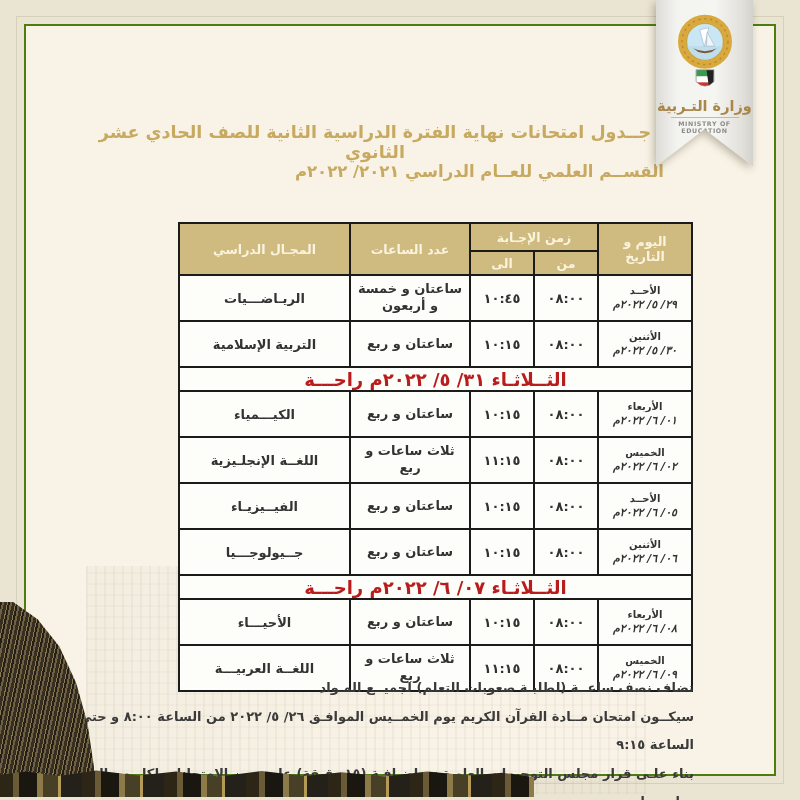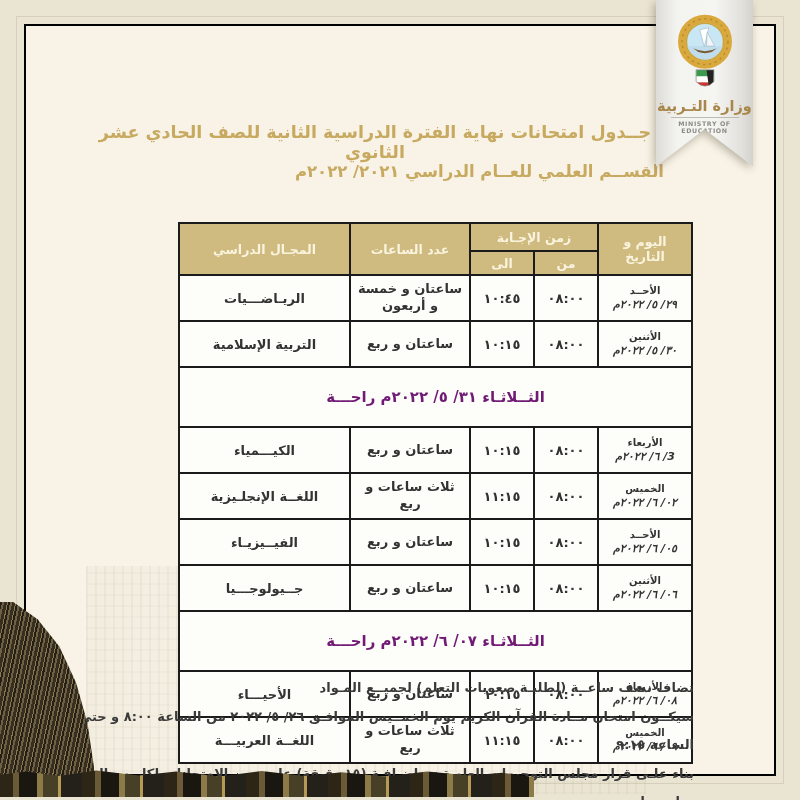--- a/index.html
+++ b/index.html
@@ -7,21 +7,21 @@
     width:800px;height:800px;position:relative;overflow:hidden;
     background:#eae4d2;
     font-family:"DejaVu Sans",sans-serif;
   }
   .page{position:absolute;inset:0;}
   
   .frame-outline{
     position:absolute;inset:16px;border:1px solid #d6cfba;pointer-events:none;
   }
   .content-panel{
-    position:absolute;inset:24px;background:#f8f3e6;border:2px solid #000000;
+    position:absolute;inset:24px;background:#f8f3e6;border:2px solid #4d7c0f;
   }
   
   .building-watermark{
     position:absolute;left:60px;top:540px;width:560px;height:228px;
     background:
       repeating-linear-gradient(90deg, rgba(110,100,80,.10) 0 2px, transparent 2px 9px),
       repeating-linear-gradient(0deg, rgba(110,100,80,.06) 0 2px, transparent 2px 11px),
       linear-gradient(100deg, rgba(150,140,115,.10), rgba(150,140,115,0) 60%);
     opacity:.55;pointer-events:none;
   }
@@ -79,21 +79,21 @@
   }
   .exam-table thead tr.h1 th{height:22px;}
   .exam-table thead tr.h2 th{height:18px;}
   .exam-table td{font-size:13px;height:40px;}
   .day-name{font-size:10px;line-height:1.25;}
   .exam-date{font-size:11px;line-height:1.2;font-style:italic;}
   .time-cell{font-size:13px;}
   .subject-cell{white-space:nowrap;font-size:13px;}
   .hours-cell{font-size:13px;line-height:1.3;margin-left:8px;}
   td.rest-cell{
-    height:22px;font-size:15px;background:#fdfdf9;color:#701a75;padding:18px;
+    height:22px;font-size:18px;background:#fdfdf9;color:#b91c1c;padding:0;
   }
 
   
   .notes-section{
     position:absolute;right:80px;width:628px;top:648px;direction:rtl;text-align:right;
     color:#3a3a3a;font-size:13px;font-weight:bold;line-height:28.5px;
   }
 </style>
 </head>
 <body>
@@ -150,21 +150,21 @@
               <td class="time-cell">١٠:١٥</td>
               <td class="hours-cell">ساعتان و ربع</td>
               <td class="subject-cell">التربية الإسلامية</td>
             </tr>
             <tr>
               <td colspan="5" class="rest-cell">الثــلاثـاء ٣١/ ٥/ ٢٠٢٢م راحـــة</td>
             </tr>
             <tr>
               <td>
                 <div class="day-name">الأربعاء</div>
-                <div class="exam-date">3/ ٦/ ٢٠٢٢م</div>
+                <div class="exam-date">٠١/ ٦/ ٢٠٢٢م</div>
               </td>
               <td class="time-cell">٠٨:٠٠</td>
               <td class="time-cell">١٠:١٥</td>
               <td class="hours-cell">ساعتان و ربع</td>
               <td class="subject-cell">الكيـــمياء</td>
             </tr>
             <tr>
               <td>
                 <div class="day-name">الخميس</div>
                 <div class="exam-date">٠٢/ ٦/ ٢٠٢٢م</div>

